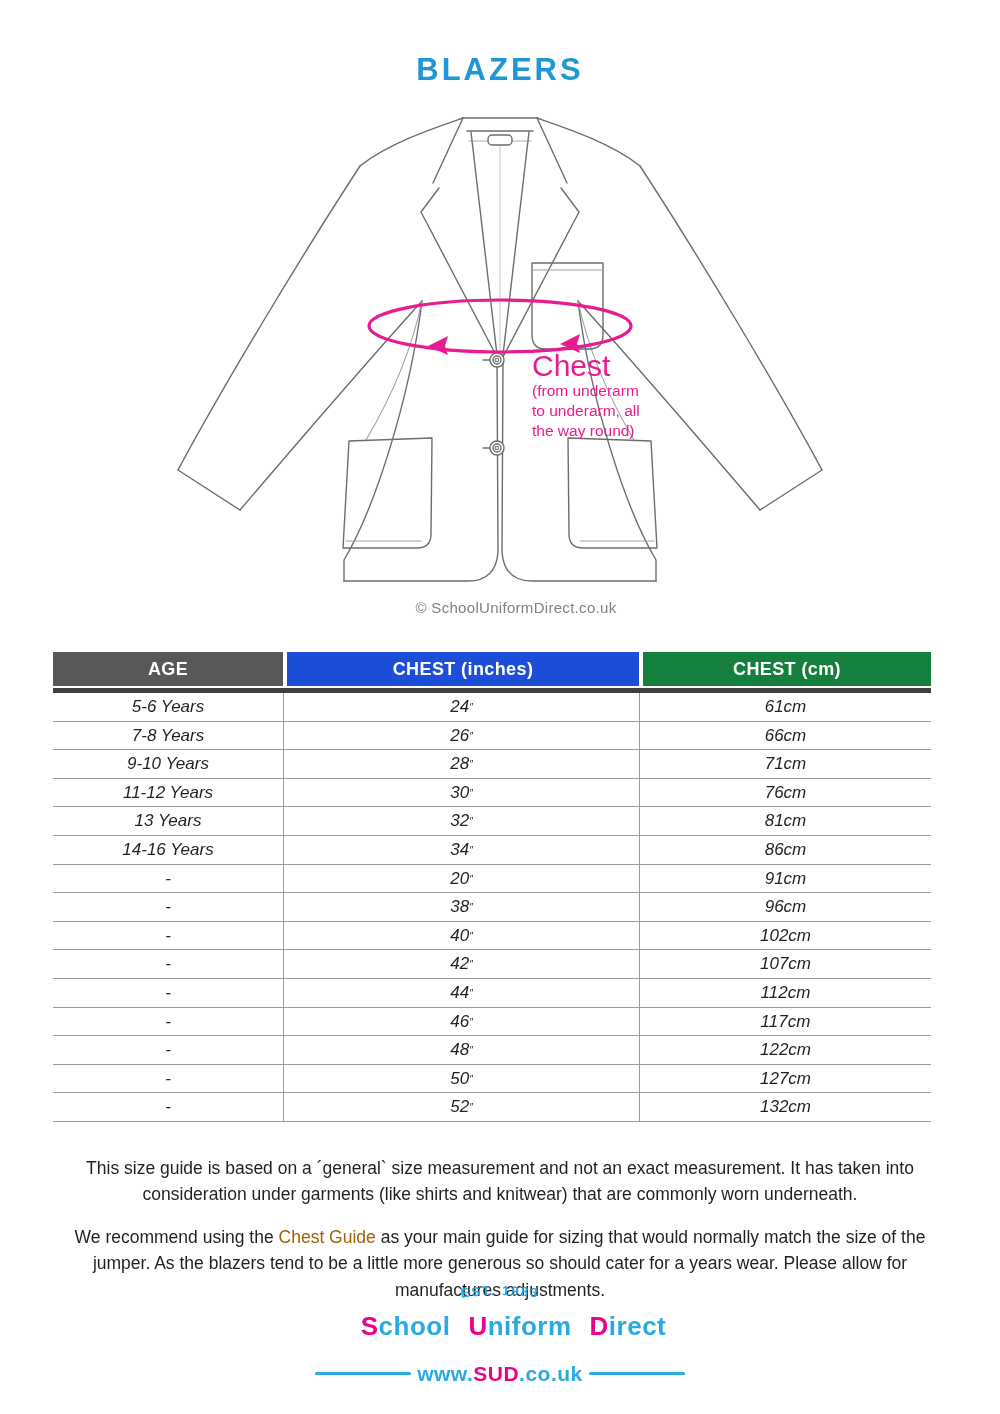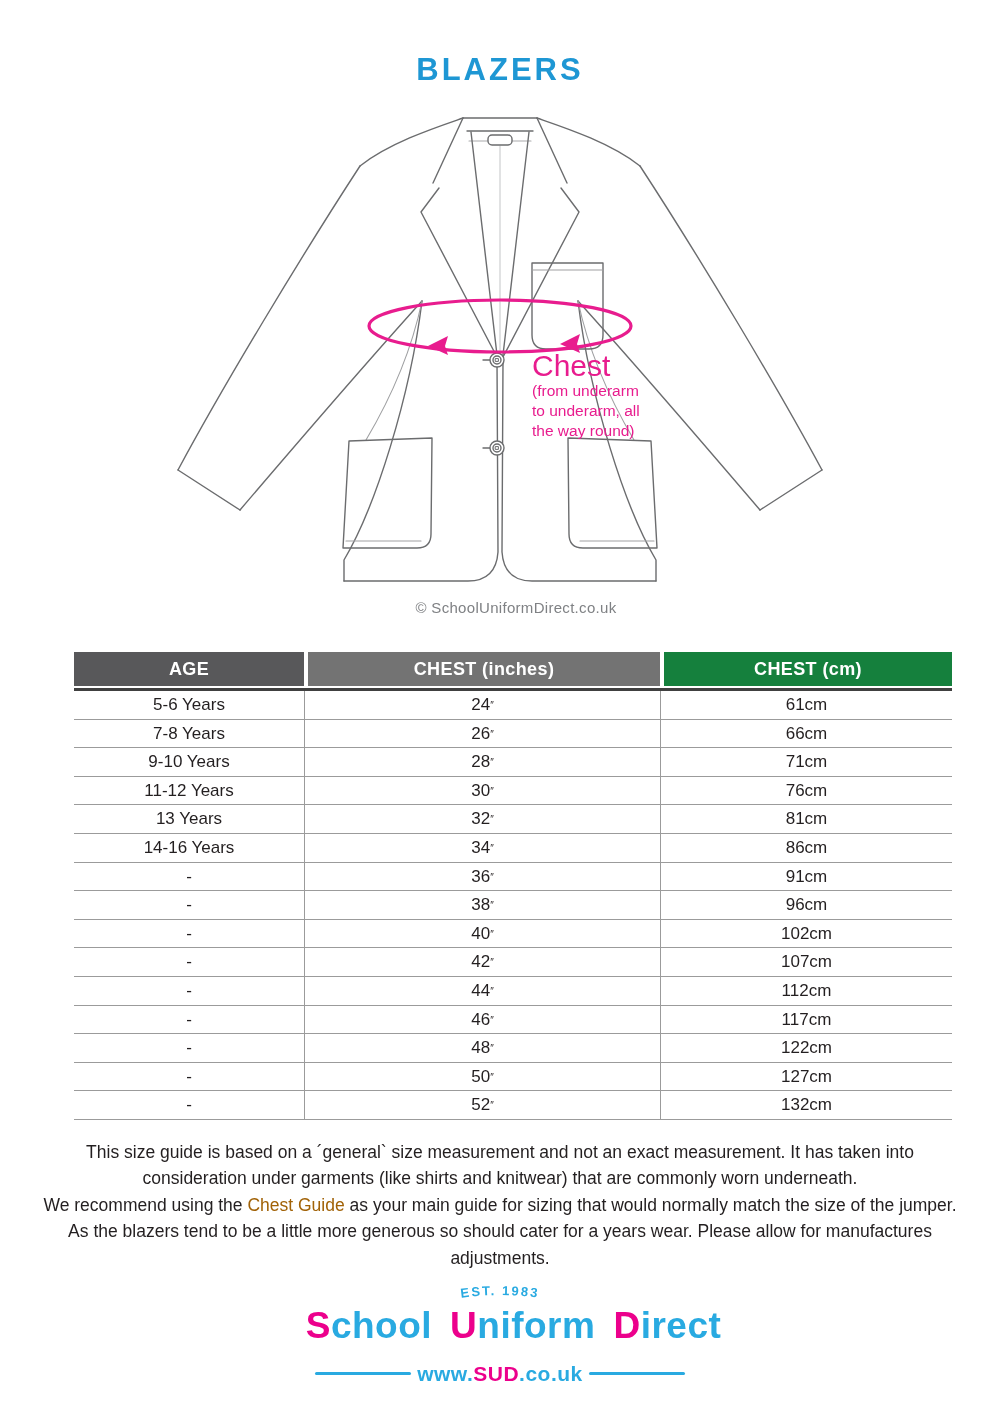--- a/index.html
+++ b/index.html
@@ -19,50 +19,50 @@
     font-size:31px;font-weight:bold;letter-spacing:3px;
     color:#1e97d4;
   }
   
   .diagram{position:absolute;left:170px;top:98px;width:660px;height:520px;}
   .copyright{
     position:absolute;top:599px;left:16px;width:100%;
     text-align:center;font-size:15px;letter-spacing:.3px;color:#7f8184;
   }
   
-  .size-table{position:absolute;left:74px;top:652px;width:878px;}
+  .size-table{position:absolute;left:53px;top:652px;width:878px;}
   .thead{display:flex;gap:4px;}
   .th{
     height:34px;line-height:34px;text-align:center;
     color:#ffffff;font-size:18px;font-weight:bold;letter-spacing:.4px;
   }
   .th-age{width:230px;background:#58585a;}
-  .th-in {width:352px;background:#737373;}
+  .th-in {width:352px;background:#1d4ed8;}
   .th-cm {width:288px;background:#15803d;}
-  .tbody{margin-top:2px;border-top:3px solid #404040;}
+  .tbody{margin-top:2px;border-top:5px solid #404040;font-style:italic;}
   .tr{
     display:grid;grid-template-columns:230px 356px 292px;
     height:27.6px;line-height:27.6px;
     border-bottom:1px solid #9b9b9b;
     font-size:17px;
   }
   .td{text-align:center;}
   .td-in,.td-cm{border-left:1px solid #9b9b9b;}
   .inch-mark{font-size:10px;vertical-align:top;position:relative;top:1px;}
   
   .notes{
     position:absolute;top:1139px;left:40px;width:920px;
     text-align:center;font-size:17.5px;line-height:26.4px;color:#231f20;
   }
-  .notes p{margin:0;}
+  .notes p{margin:16px;}
   .pink-inline{color:#a16207;}
   
   .logo{position:absolute;top:1280px;left:0;width:100%;text-align:center;}
   .logo-est svg{display:block;margin:0 auto;}
-  .logo-words{font-size:37px;font-weight:bold;letter-spacing:.5px;line-height:40px;padding-left:27px;}
+  .logo-words{font-size:26px;font-weight:bold;letter-spacing:.5px;line-height:40px;padding-left:27px;}
   .logo-word{margin:0 9px;}
   .c-pink{color:#ec008c;}
   .c-blue{color:#29aae1;}
   .logo-url{font-size:21px;font-weight:bold;letter-spacing:.5px;margin-top:16px;}
   .dash{
     display:inline-block;width:96px;height:3px;border-radius:2px;
     background:#29aae1;vertical-align:middle;margin:0 6px 3px 6px;
   }
 </style>
 </head>
@@ -190,21 +190,21 @@
         <div class="td td-in"><span>32</span><span class="inch-mark">″</span></div>
         <div class="td td-cm">81cm</div>
       </div>
       <div class="tr">
         <div class="td td-age">14-16 Years</div>
         <div class="td td-in"><span>34</span><span class="inch-mark">″</span></div>
         <div class="td td-cm">86cm</div>
       </div>
       <div class="tr">
         <div class="td td-age">-</div>
-        <div class="td td-in"><span>36</span><span class="inch-mark">″</span></div>
+        <div class="td td-in"><span>20</span><span class="inch-mark">″</span></div>
         <div class="td td-cm">91cm</div>
       </div>
       <div class="tr">
         <div class="td td-age">-</div>
         <div class="td td-in"><span>38</span><span class="inch-mark">″</span></div>
         <div class="td td-cm">96cm</div>
       </div>
       <div class="tr">
         <div class="td td-age">-</div>
         <div class="td td-in"><span>40</span><span class="inch-mark">″</span></div>

